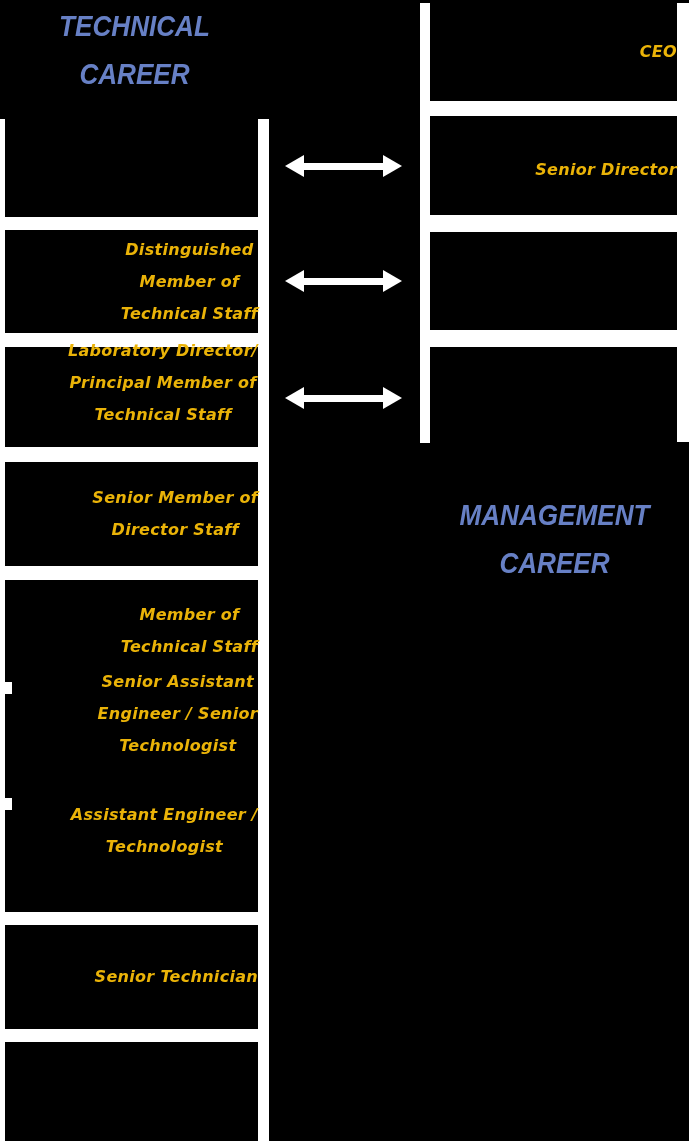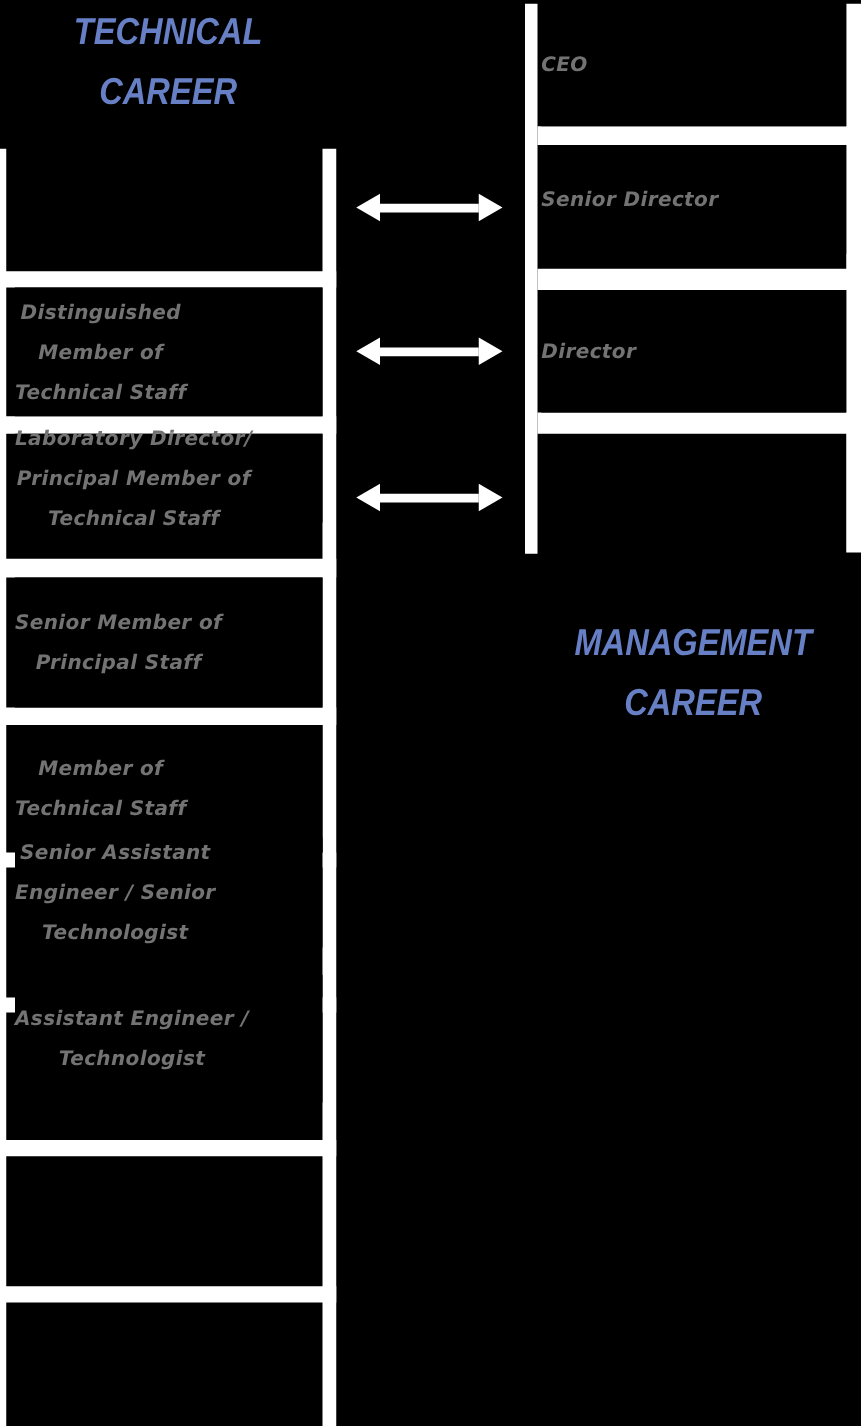--- a/index.html
+++ b/index.html
@@ -2,22 +2,22 @@
 <html><head>
 <meta charset="utf-8">
 <style>
   html,body{margin:0;padding:0;background:#000;}
   .stage{
     position:relative;width:689px;height:1141px;background:#000000;
     overflow:hidden;font-family:"DejaVu Sans",sans-serif;font-style:italic;
   }
   .rail,.strip{position:absolute;background:#FFFFFF;}
   .box{
-    position:absolute;background:#000000;color:#737373;
-    display:flex;align-items:center;justify-content:flex-start;
+    position:absolute;background:#000000;color:#eab308;
+    display:flex;align-items:center;justify-content:flex-end;
     text-align:center;font-weight:bold;font-size:16px;line-height:32px;
     letter-spacing:0.3px;
   }
   .box span{white-space:pre-line;}
   .lbox{left:12px;width:246px;}
   .rbox{left:433px;width:244px;}
   .strip-l{left:0;width:269px;}
   .strip-r{left:430px;width:259px;}
   .heading{
     position:absolute;color:#6780C5;font-weight:bold;font-size:30px;
@@ -70,44 +70,44 @@
 Member of
 Technical Staff</span>
   </div>
   <div class="box lbox" style="top:347px;height:71px">
     <span>Laboratory Director/
 Principal Member of
 Technical Staff</span>
   </div>
   <div class="box lbox" style="top:462px;height:104px">
     <span>Senior Member of
-Principal Staff</span>
+Director Staff</span>
   </div>
   <div class="box lbox" style="top:580px;height:102px">
     <span>Member of
 Technical Staff</span>
   </div>
   <div class="box lbox" style="top:670px;height:88px">
     <span>Senior Assistant
 Engineer / Senior
 Technologist</span>
   </div>
   <div class="box lbox" style="top:780px;height:102px">
     <span>Assistant Engineer /
 Technologist</span>
   </div>
+  <div class="box lbox" style="top:925px;height:104px">
+    <span>Senior Technician</span>
+  </div>
 
   <div class="box rbox" style="top:3px;height:98px">
     <span>CEO</span>
   </div>
-  <div class="box rbox" style="top:116px;height:87px">
+  <div class="box rbox" style="top:126px;height:87px">
     <span>Senior Director</span>
-  </div>
-  <div class="box rbox" style="top:232px;height:98px">
-    <span>Director</span>
   </div>
 
   <div class="arrow" style="top:155px">
     <div class="ah ah-left"></div>
     <div class="shaft"></div>
     <div class="ah ah-right"></div>
   </div>
   <div class="arrow" style="top:270px">
     <div class="ah ah-left"></div>
     <div class="shaft"></div>

